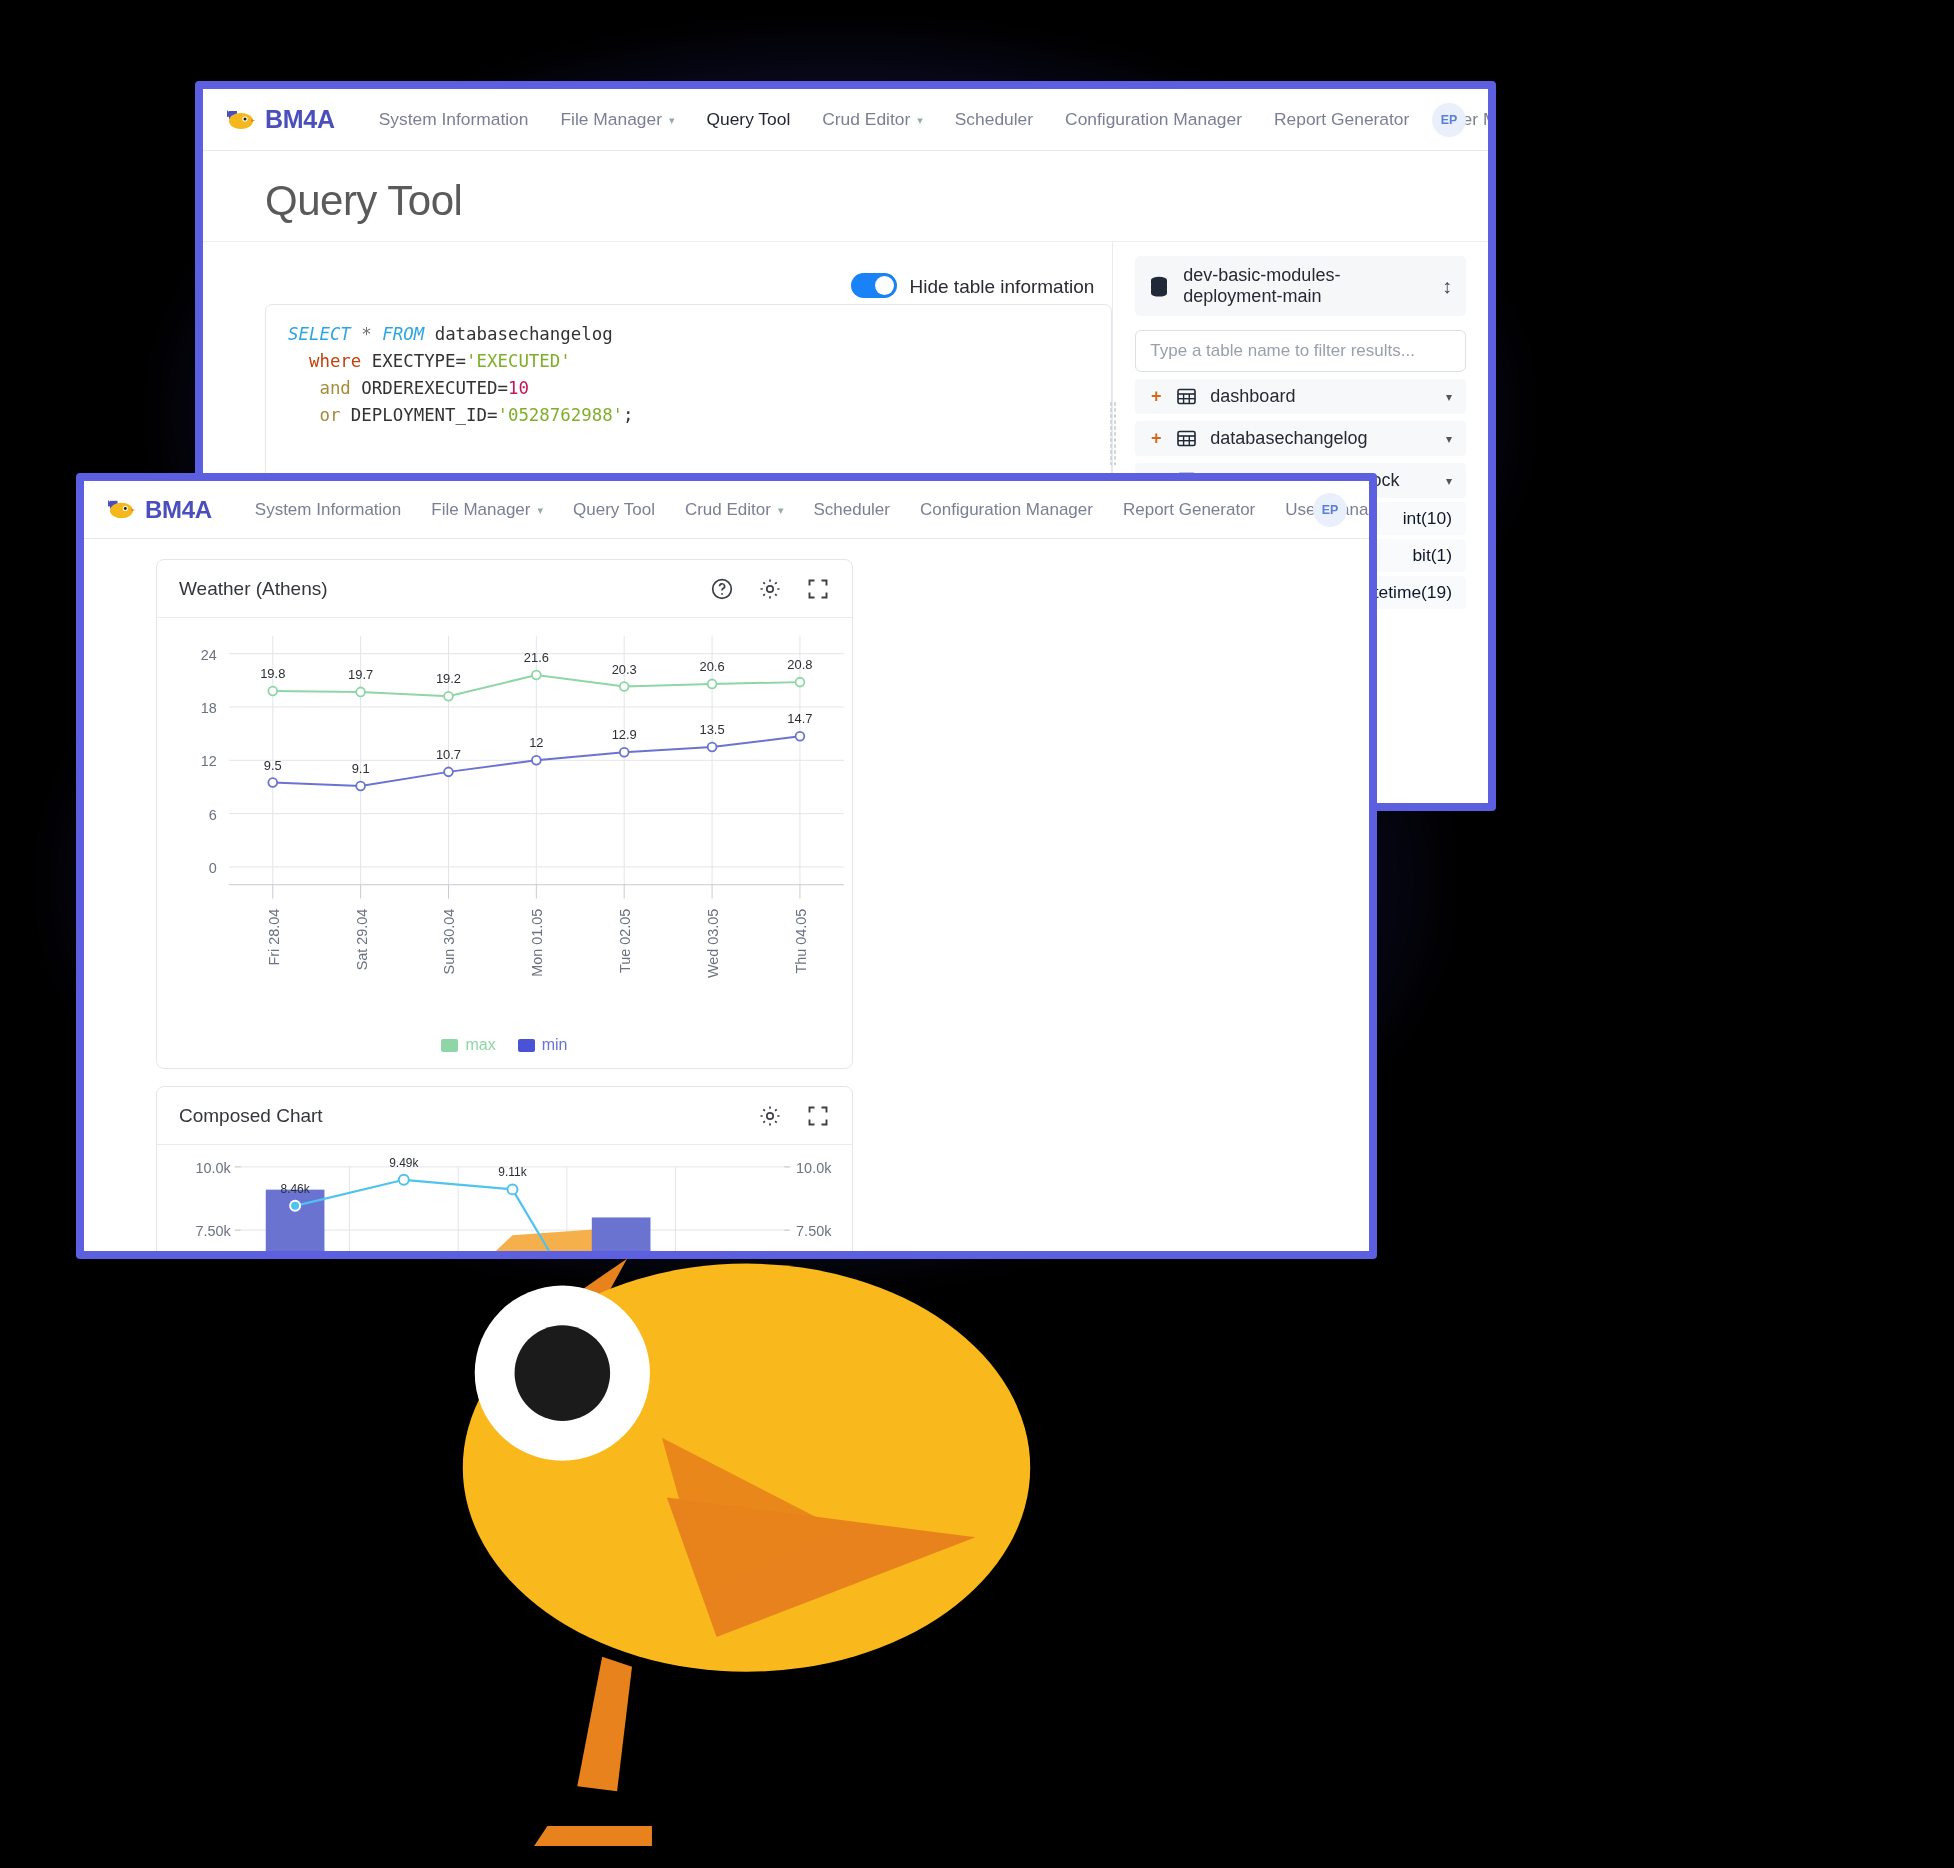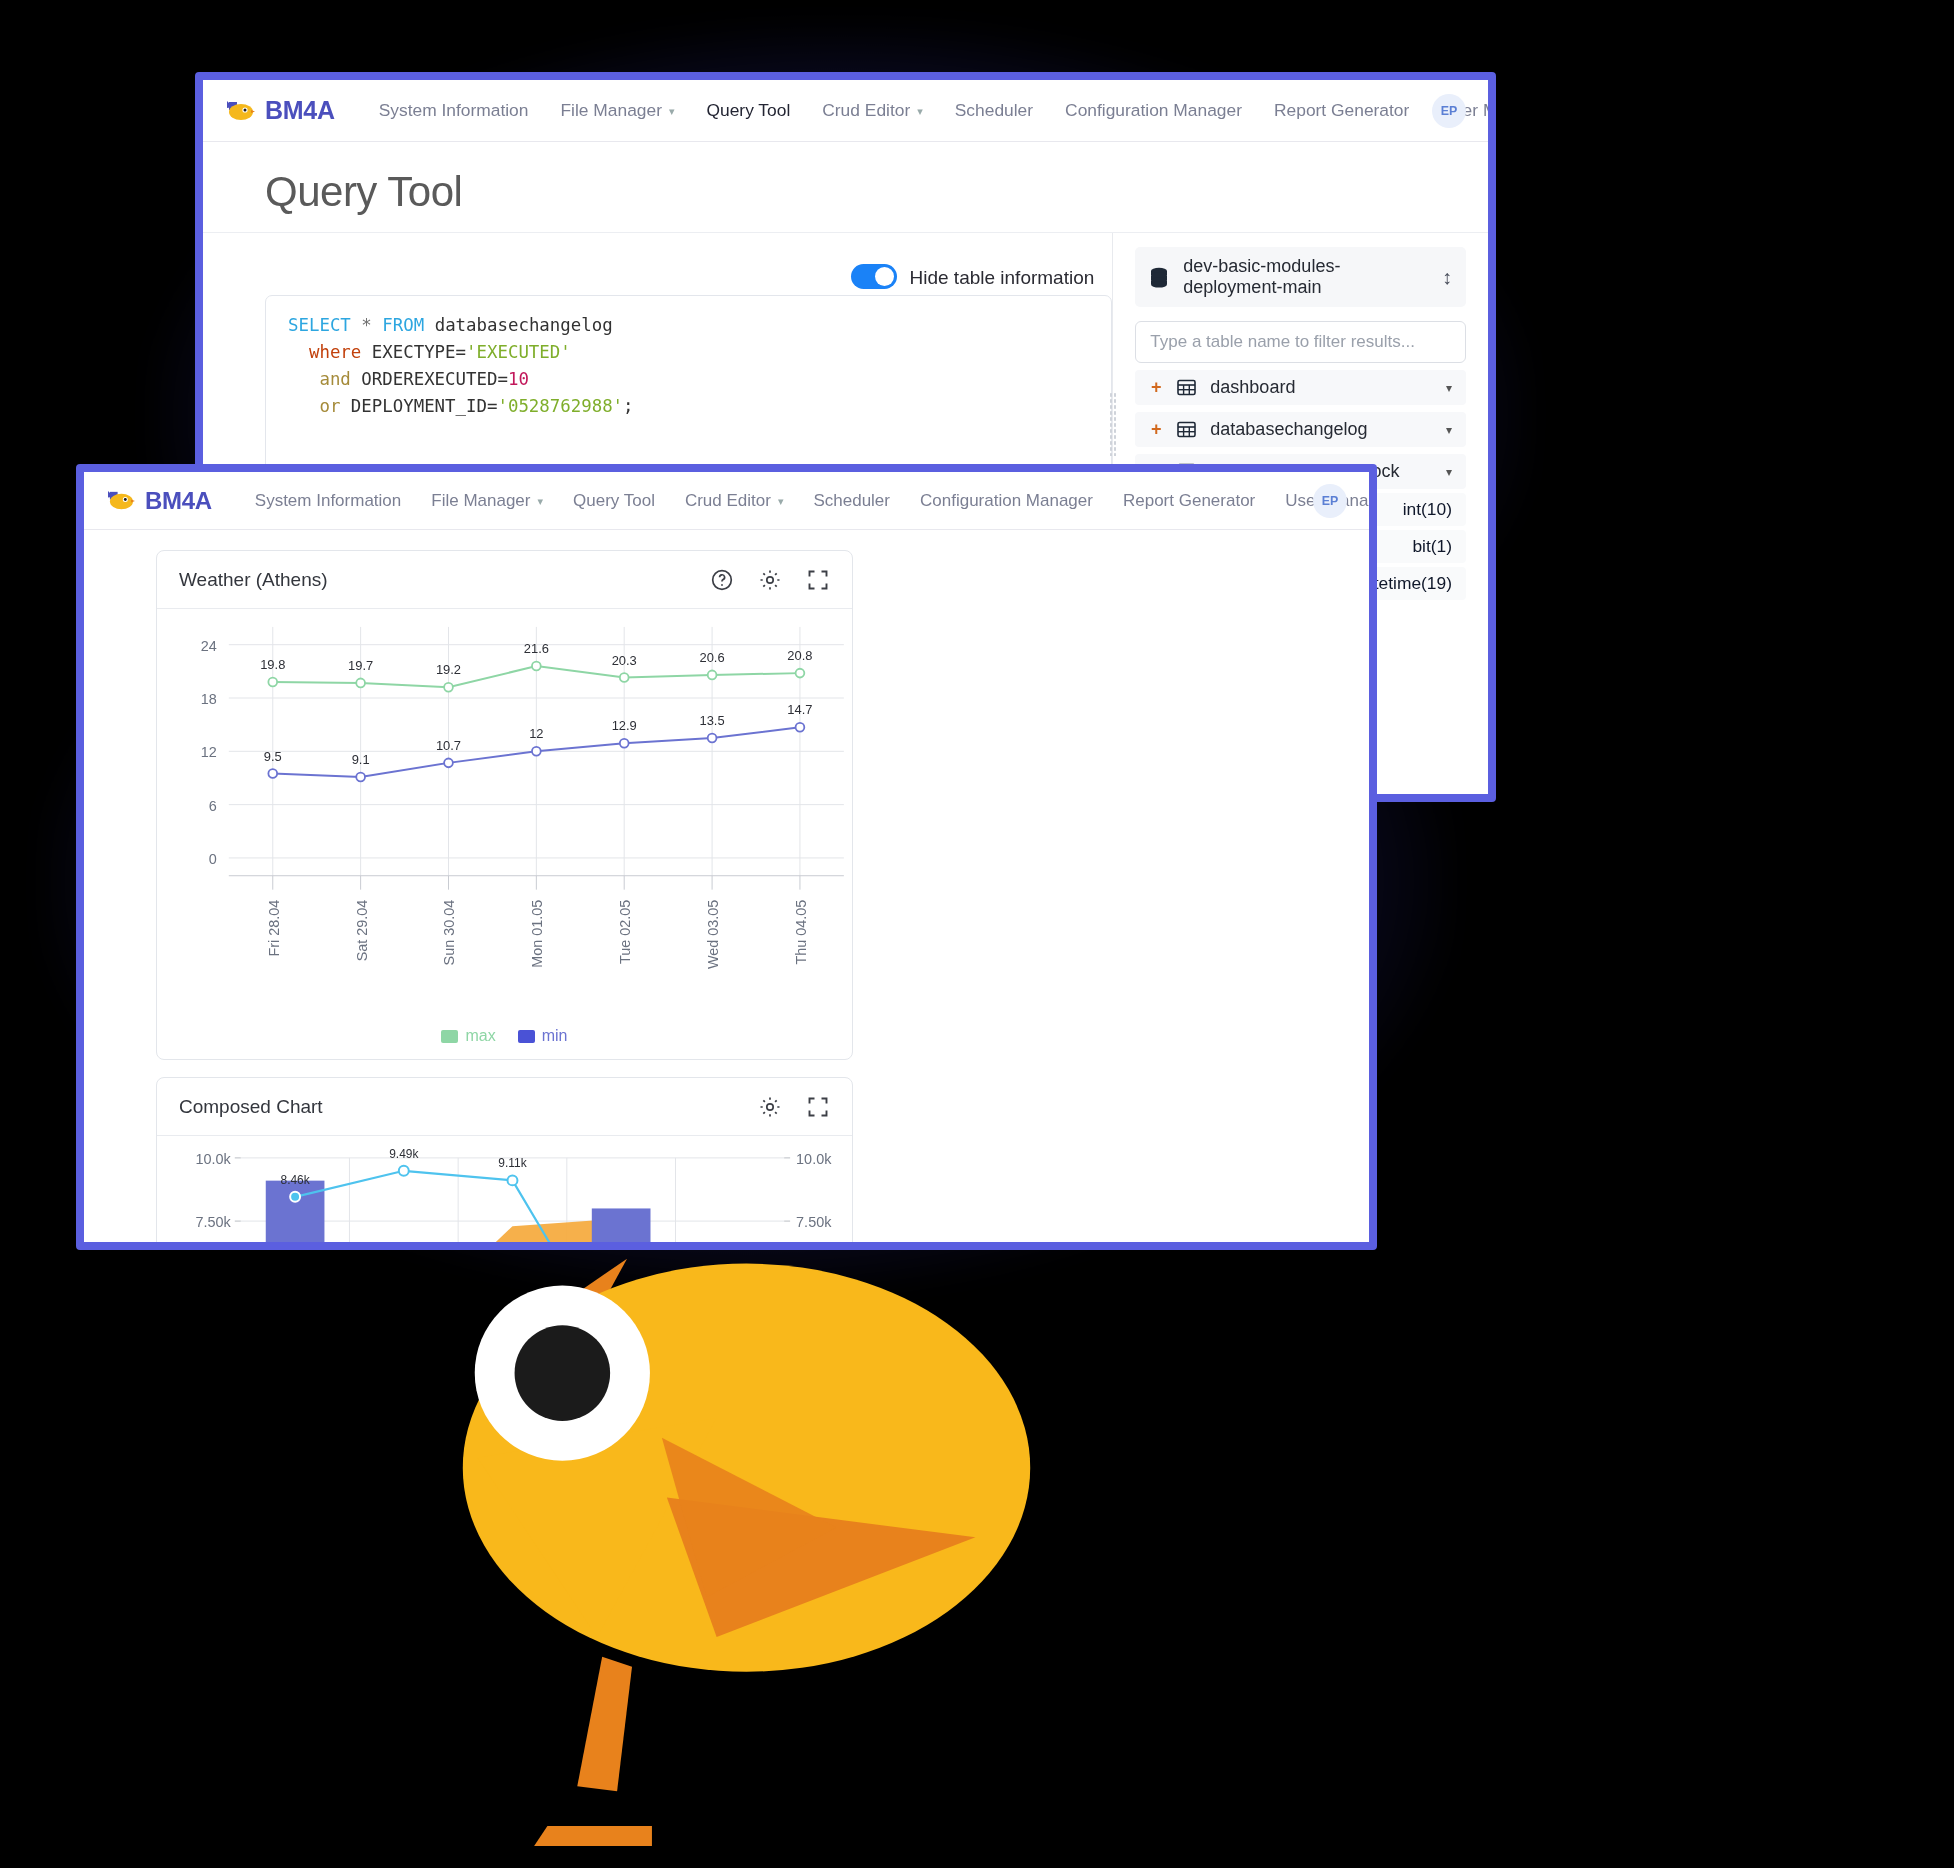--- a/index.html
+++ b/index.html
@@ -9,20 +9,21 @@
     background:#000;
     font-family:"Liberation Sans", sans-serif;
     position:relative;
   }
   
   .window {
     position:absolute;
     background:#ffffff;
     border:8px solid #5b5fe0;
     border-radius:4px;
+    margin-top:9px;
   }
   .win-inner { position:relative; width:100%; height:100%; overflow:hidden; background:#fff; }
 
   .glow {
     position:absolute;
     border-radius:44px;
     background:
       radial-gradient(ellipse at center, rgba(70,70,220,0.55) 0%, rgba(60,60,200,0.30) 45%, rgba(0,0,0,0) 72%);
     filter:blur(12px);
   }
@@ -75,21 +76,21 @@
   .toggle-label { font-size:19px; color:#2b2b33; }
   .sql-box {
     margin-top:6px;
     border:1px solid #e3e6ec; border-radius:7px;
     height:209px; padding:16px 22px;
     font-family:"DejaVu Sans Mono", monospace;
     font-size:17.4px; line-height:1.55; background:#fff;
     color:#2b2b33;
     white-space:pre;
   }
-  .k-blue { color:#2da6e0; }
+  .k-blue { color:#2da6e0;font-style:italic; }
   .k-star { color:#707070; }
   .k-cyan { color:#c2410c; }
   .k-brown { color:#a58b3a; }
   .k-green { color:#7fae2b; }
   .k-pink { color:#c2185b; }
   .k-plain { color:#333; }
 
   .controls { display:flex; align-items:center; margin-top:38px; padding-right:10px; }
   .ctrl-label { font-size:18px; color:#2b2b33; margin-right:10px; white-space:nowrap; }
   .inp {

